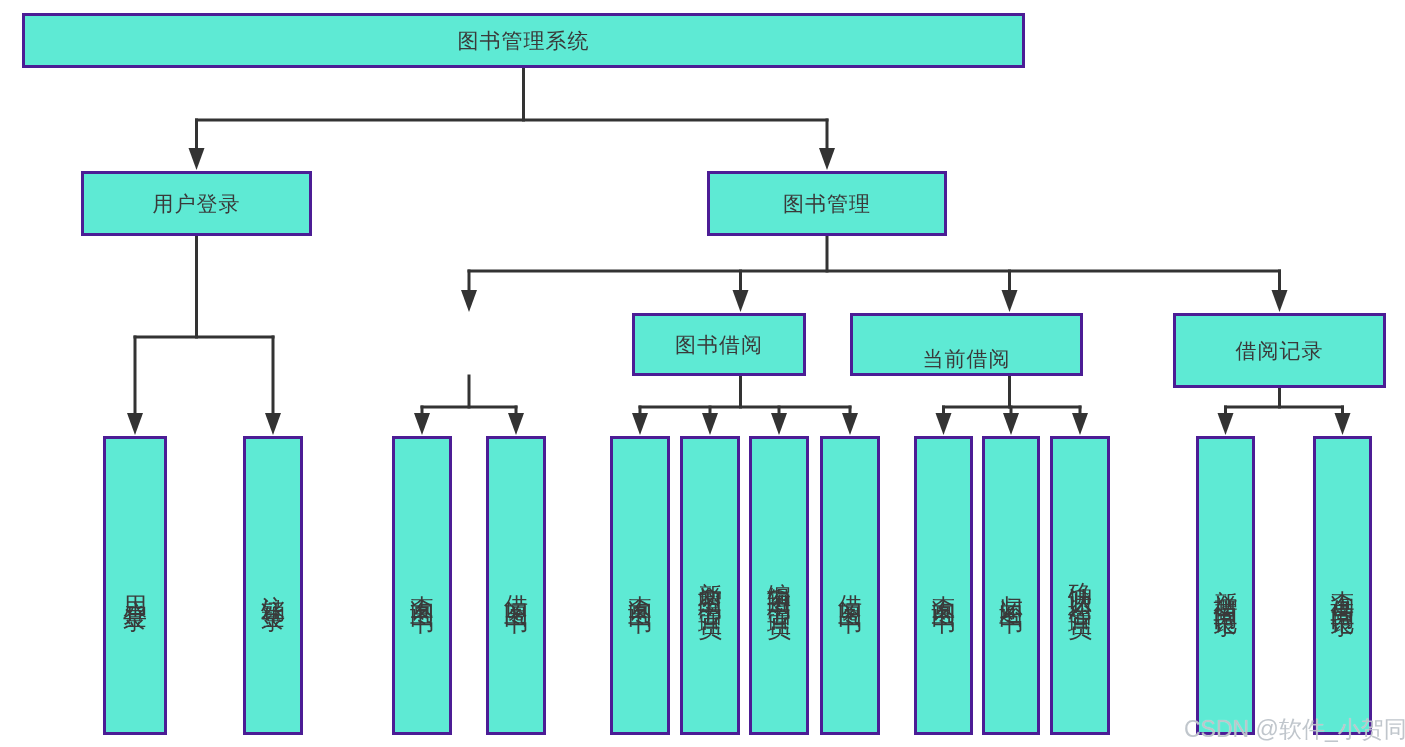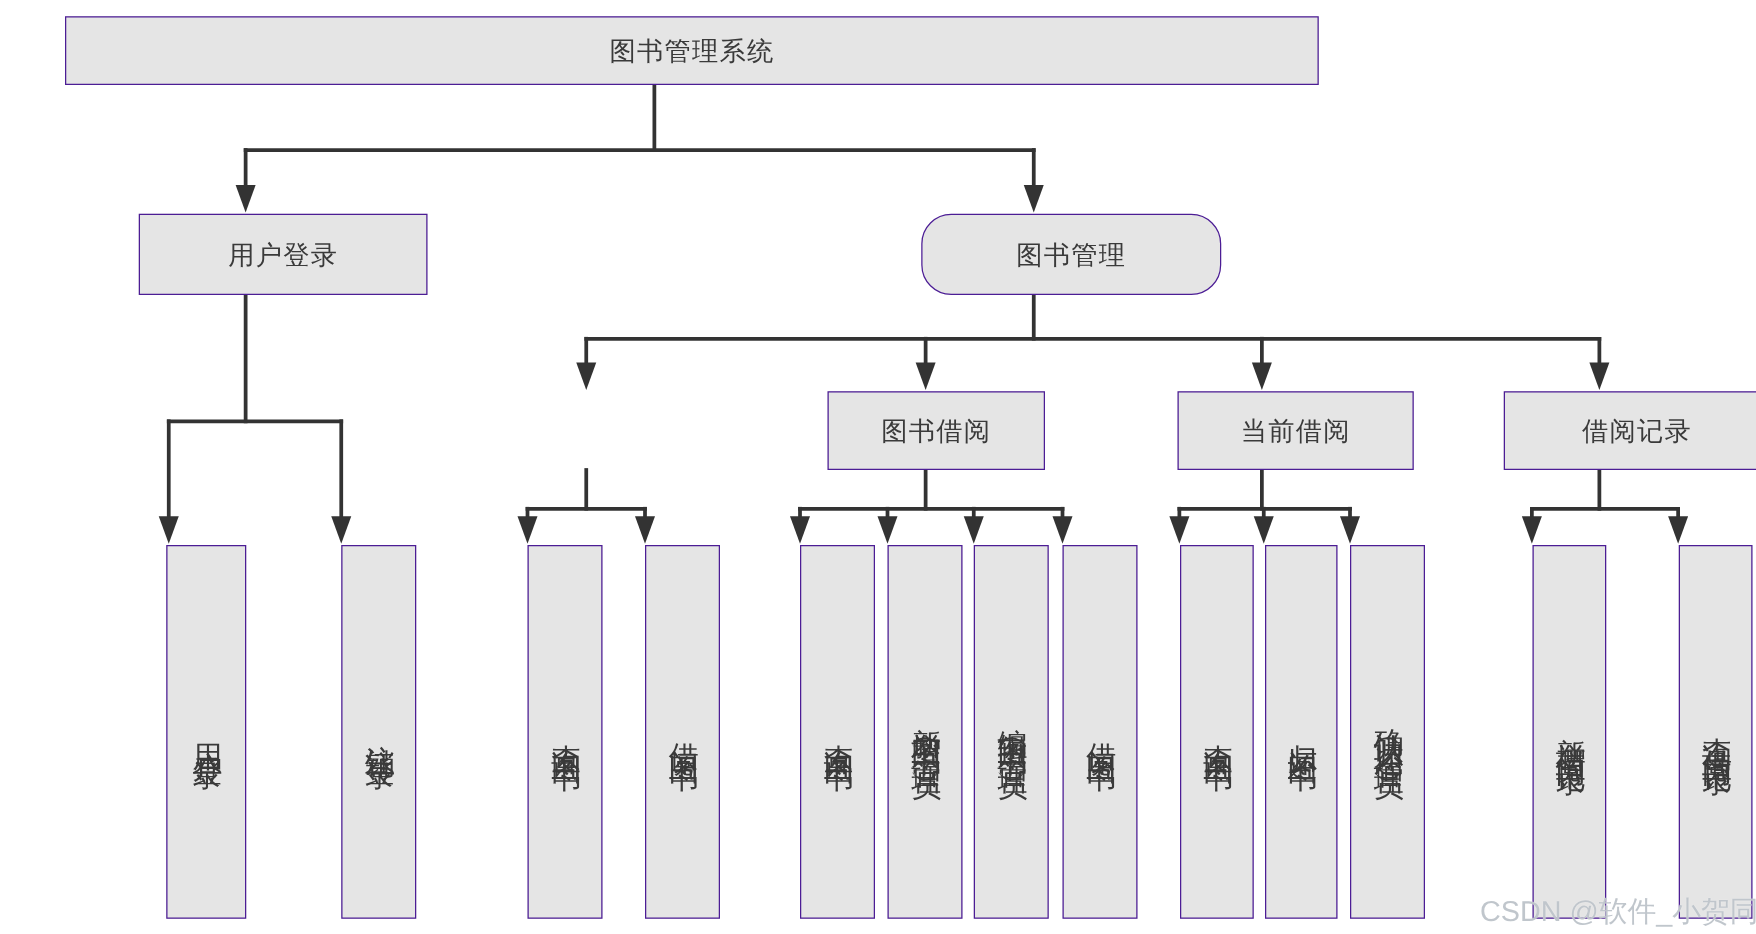--- a/index.html
+++ b/index.html
@@ -13,27 +13,26 @@
   }
   .connector-layer {
     position: absolute;
     left: 0; top: 0;
     width: 1405px; height: 747px;
     pointer-events: none;
   }
   .node {
     position: absolute;
     box-sizing: border-box;
-    border: 1px solid #4c1d95;
-    background: #e5e5e5;
+    border: 3px solid #4c1d95;
+    background: #5eead4;
     display: flex;
     align-items: center;
     justify-content: center;
     z-index: 2;
-    margin-left: 30px;
   }
   .node .lbl {
     color: #3a3a3a;
     white-space: nowrap;
   }
   .node.h .lbl {
     font-size: 21px;
     letter-spacing: 1px;
   }
   .node.v .lbl {
@@ -114,30 +113,30 @@
       <polygon points="1334.5,413 1350.5,413 1342.5,435" fill="#333333"></polygon>
     </svg>
 
   <div class="watermark">CSDN @软件_小贺同学</div>
 <div class="node h" style="left: 22px; top: 13px; width: 1003px; height: 55px;">
       <span class="lbl">图书管理系统</span>
     </div>
     <div class="node h" style="left: 81px; top: 171px; width: 231px; height: 65px;">
       <span class="lbl">用户登录</span>
     </div>
-    <div class="node h" style="left: 707px; top: 171px; width: 240px; height: 65px; border-radius: 24px;">
+    <div class="node h" style="left: 707px; top: 171px; width: 240px; height: 65px;">
       <span class="lbl">图书管理</span>
     </div>
     <div class="node h" style="left: 632px; top: 313px; width: 174px; height: 63px;">
       <span class="lbl">图书借阅</span>
     </div>
-    <div class="node h" style="left: 912px; top: 313px; width: 189px; height: 63px;">
+    <div class="node h" style="left: 850px; top: 313px; width: 233px; height: 63px; align-items: flex-end;">
       <span class="lbl">当前借阅</span>
     </div>
-    <div class="node h" style="left: 1173px; top: 313px; width: 213px; height: 63px;">
+    <div class="node h" style="left: 1173px; top: 313px; width: 213px; height: 75px;">
       <span class="lbl">借阅记录</span>
     </div>
     <div class="node v" style="left: 103px; top: 436px; width: 64px; height: 299px;">
       <span class="lbl">用户登录</span>
     </div>
     <div class="node v" style="left: 243px; top: 436px; width: 60px; height: 299px;">
       <span class="lbl">注销登录</span>
     </div>
     <div class="node v" style="left: 392px; top: 436px; width: 60px; height: 299px;">
       <span class="lbl">查询图书</span>

